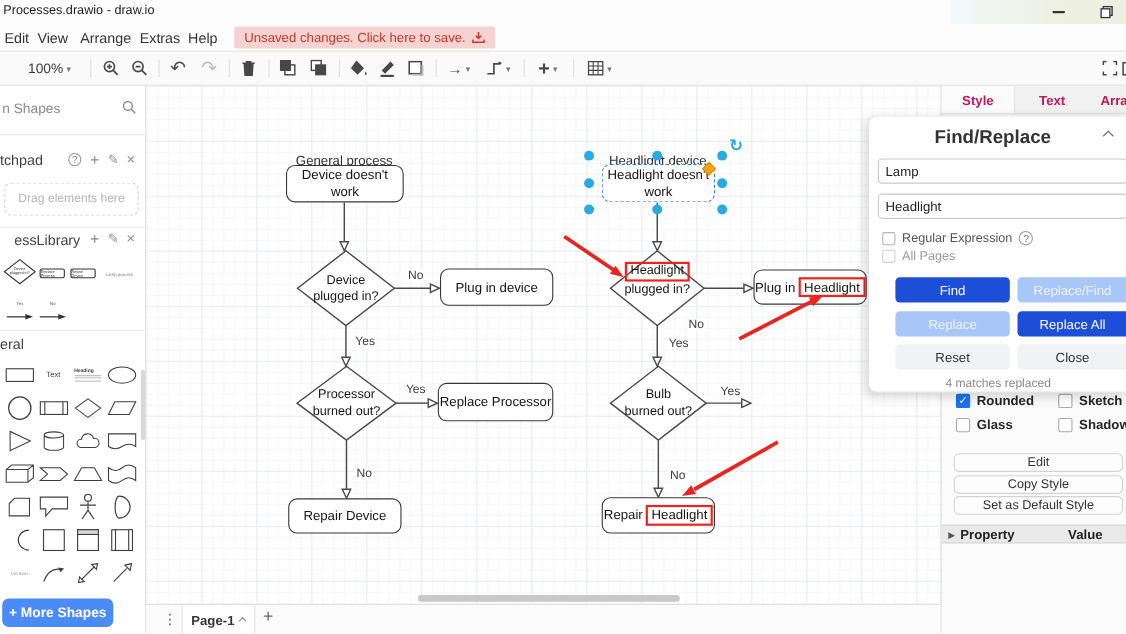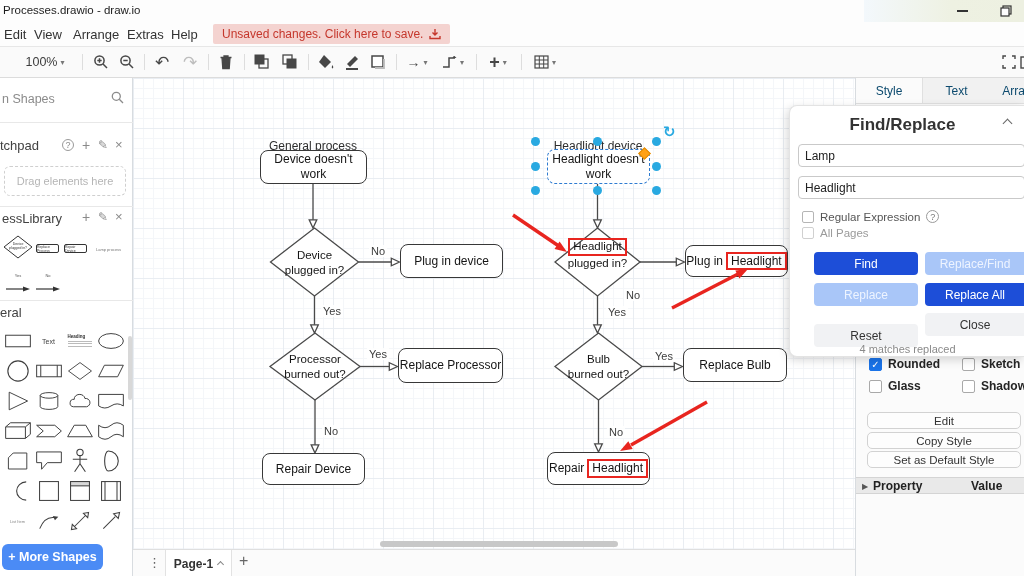--- a/index.html
+++ b/index.html
@@ -57,21 +57,21 @@
   .h-dot { position:absolute; width:9px; height:9px; border-radius:50%; background:#29a9e1; }
   #rot-handle { position:absolute; left:530px; top:45px; color:#29a9e1; font-size:15px; font-weight:bold; }
   #orange-handle { position:absolute; left:507px; top:71px; width:9px; height:9px; background:#ffa116;
     border:1px solid #e08900; transform:rotate(45deg); }
   #h-scrollbar { position:absolute; left:247px; top:463px; width:238px; height:6px; background:#c8c8c8; border-radius:3px; }
 
   
   #panel { left:855px; top:78px; width:169px; height:498px; background:#fbfbfb; border-left:1px solid #d8dce0; }
   #tabs { position:absolute; left:0; top:0; width:169px; height:26px; background:#f1f1f1; display:flex; overflow:hidden;
     border-bottom:1px solid #e0e0e0; }
-  .tab { width:67px; height:26px; font-size:12px; font-weight:normal; color:#0c4a6e; display:flex; align-items:center;
+  .tab { width:67px; height:26px; font-size:12px; font-weight:bold; color:#be185d; display:flex; align-items:center;
     justify-content:center; flex:none; }
   .tab.active { background:#fbfbfb; border-right:1px solid #e0e0e0; }
   .fcb { width:12px; height:12px; border:1px solid #b5b5b5; border-radius:2px; background:#fff; flex:none; }
   .scb { width:13px; height:13px; border:1px solid #a9a9a9; border-radius:2px; background:#fff; flex:none;
     font-size:10px; line-height:12px; text-align:center; color:#fff; }
   .scb.on { background:#1a73e8; border-color:#1a73e8; }
   .cb-row { position:absolute; display:flex; align-items:center; gap:6px; font-size:12px; font-weight:bold; color:#252525; }
   .pbtn { position:absolute; left:11px; width:154px; height:17px; background:#fdfdfd; border:1px solid #d2d2d2;
     border-radius:5px; font-size:11.5px; color:#333; display:flex; align-items:center; justify-content:center; }
   #prop-header { position:absolute; left:0; top:399px; width:169px; height:17px; background:#e9e9e9;
@@ -231,21 +231,21 @@
   <div class="abs side-sec-title" style="left:0px;top:60px;">tchpad</div>
   <div class="abs side-ico" style="left:62px;top:61px;width:12px;height:12px;border:1px solid #9a9a9a;border-radius:50%;text-align:center;line-height:11px;font-size:9px;">?</div>
   <div class="abs side-ico" style="left:82px;top:59px;font-size:14px;">+</div>
   <div class="abs side-ico" style="left:98px;top:60px;font-size:12px;">✎</div>
   <div class="abs side-ico" style="left:115px;top:59px;font-size:13px;">×</div>
   <div id="scratch-drop">
     <span>Drag elements here</span>
   </div>
   <div class="divider" style="top:128px;"></div>
 
-  <div class="abs side-sec-title" style="left:2px;top:133px;">essLibrary</div>
+  <div class="abs side-sec-title" style="left:13px;top:133px;">essLibrary</div>
   <div class="abs side-ico" style="left:82px;top:131px;font-size:14px;">+</div>
   <div class="abs side-ico" style="left:98px;top:132px;font-size:12px;">✎</div>
   <div class="abs side-ico" style="left:115px;top:131px;font-size:13px;">×</div>
 
   <div class="abs" style="left:3px;top:157px;width:30px;height:24px;">
     <svg width="30" height="24" viewBox="0 0 30 24">
         <polygon points="15,1 29,12 15,23 1,12" fill="#fff" stroke="#333" stroke-width="1"></polygon>
       </svg>
     <div class="abs" style="left:4px;top:7px;width:22px;font-size:3.5px;text-align:center;color:#333;">Device plugged in?</div>
   </div>
@@ -498,23 +498,20 @@
     <div>plugged in?</div>
   </div>
   <div class="node" style="left:552px;top:167px;width:103px;height:32px;flex-direction:row;gap:3px;">
     <span>Plug in</span>
     <span class="red-box">Headlight</span>
   </div>
   <div class="dlabel" style="left:421px;top:274px;width:89px;">
     <div>Bulb</div>
     <div>burned out?</div>
   </div>
-  <div class="node" style="left:550px;top:270px;width:104px;height:34px;">
-    <span>Replace Bulb</span>
-  </div>
   <div class="node" style="left:414px;top:374px;width:103px;height:33px;flex-direction:row;gap:3px;">
     <span>Repair</span>
     <span class="red-box">Headlight</span>
   </div>
   <div class="elabel" style="left:491px;top:211px;">No</div>
   <div class="elabel" style="left:473px;top:228px;">Yes</div>
   <div class="elabel" style="left:520px;top:272px;">Yes</div>
   <div class="elabel" style="left:474px;top:348px;">No</div>
 
   <div class="h-dot" style="left:398px;top:59px;"></div>
@@ -593,21 +590,21 @@
   </div>
   <div class="f-cb-row" style="top:121px;color:#9a9a9a;">
     <span class="fcb" style="border-color:#d0d0d0;"></span>
     <span>All Pages</span>
   </div>
 
   <div class="btn primary" style="left:24px;top:146px;width:104px;">Find</div>
   <div class="btn soft" style="left:135px;top:146px;width:100px;border-radius:4px 0 0 4px;">Replace/Find</div>
   <div class="btn soft" style="left:24px;top:177px;width:104px;">Replace</div>
   <div class="btn primary" style="left:135px;top:177px;width:100px;border-radius:4px 0 0 4px;">Replace All</div>
-  <div class="btn plain" style="left:24px;top:207px;width:104px;margin-top:11px;">Reset</div>
+  <div class="btn plain" style="left:24px;top:207px;width:104px;">Reset</div>
   <div class="btn plain" style="left:135px;top:207px;width:100px;border-radius:4px 0 0 4px;">Close</div>
 
   <div id="fr-status">4 matches replaced</div>
 </div>
 
 <div id="footer" class="abs">
   <div class="abs" style="left:15px;top:5px;color:#666;font-size:13px;letter-spacing:0;">⋮</div>
   <div id="page-tab">
     <span>Page-1</span>
     <span class="chev-s"></span>

